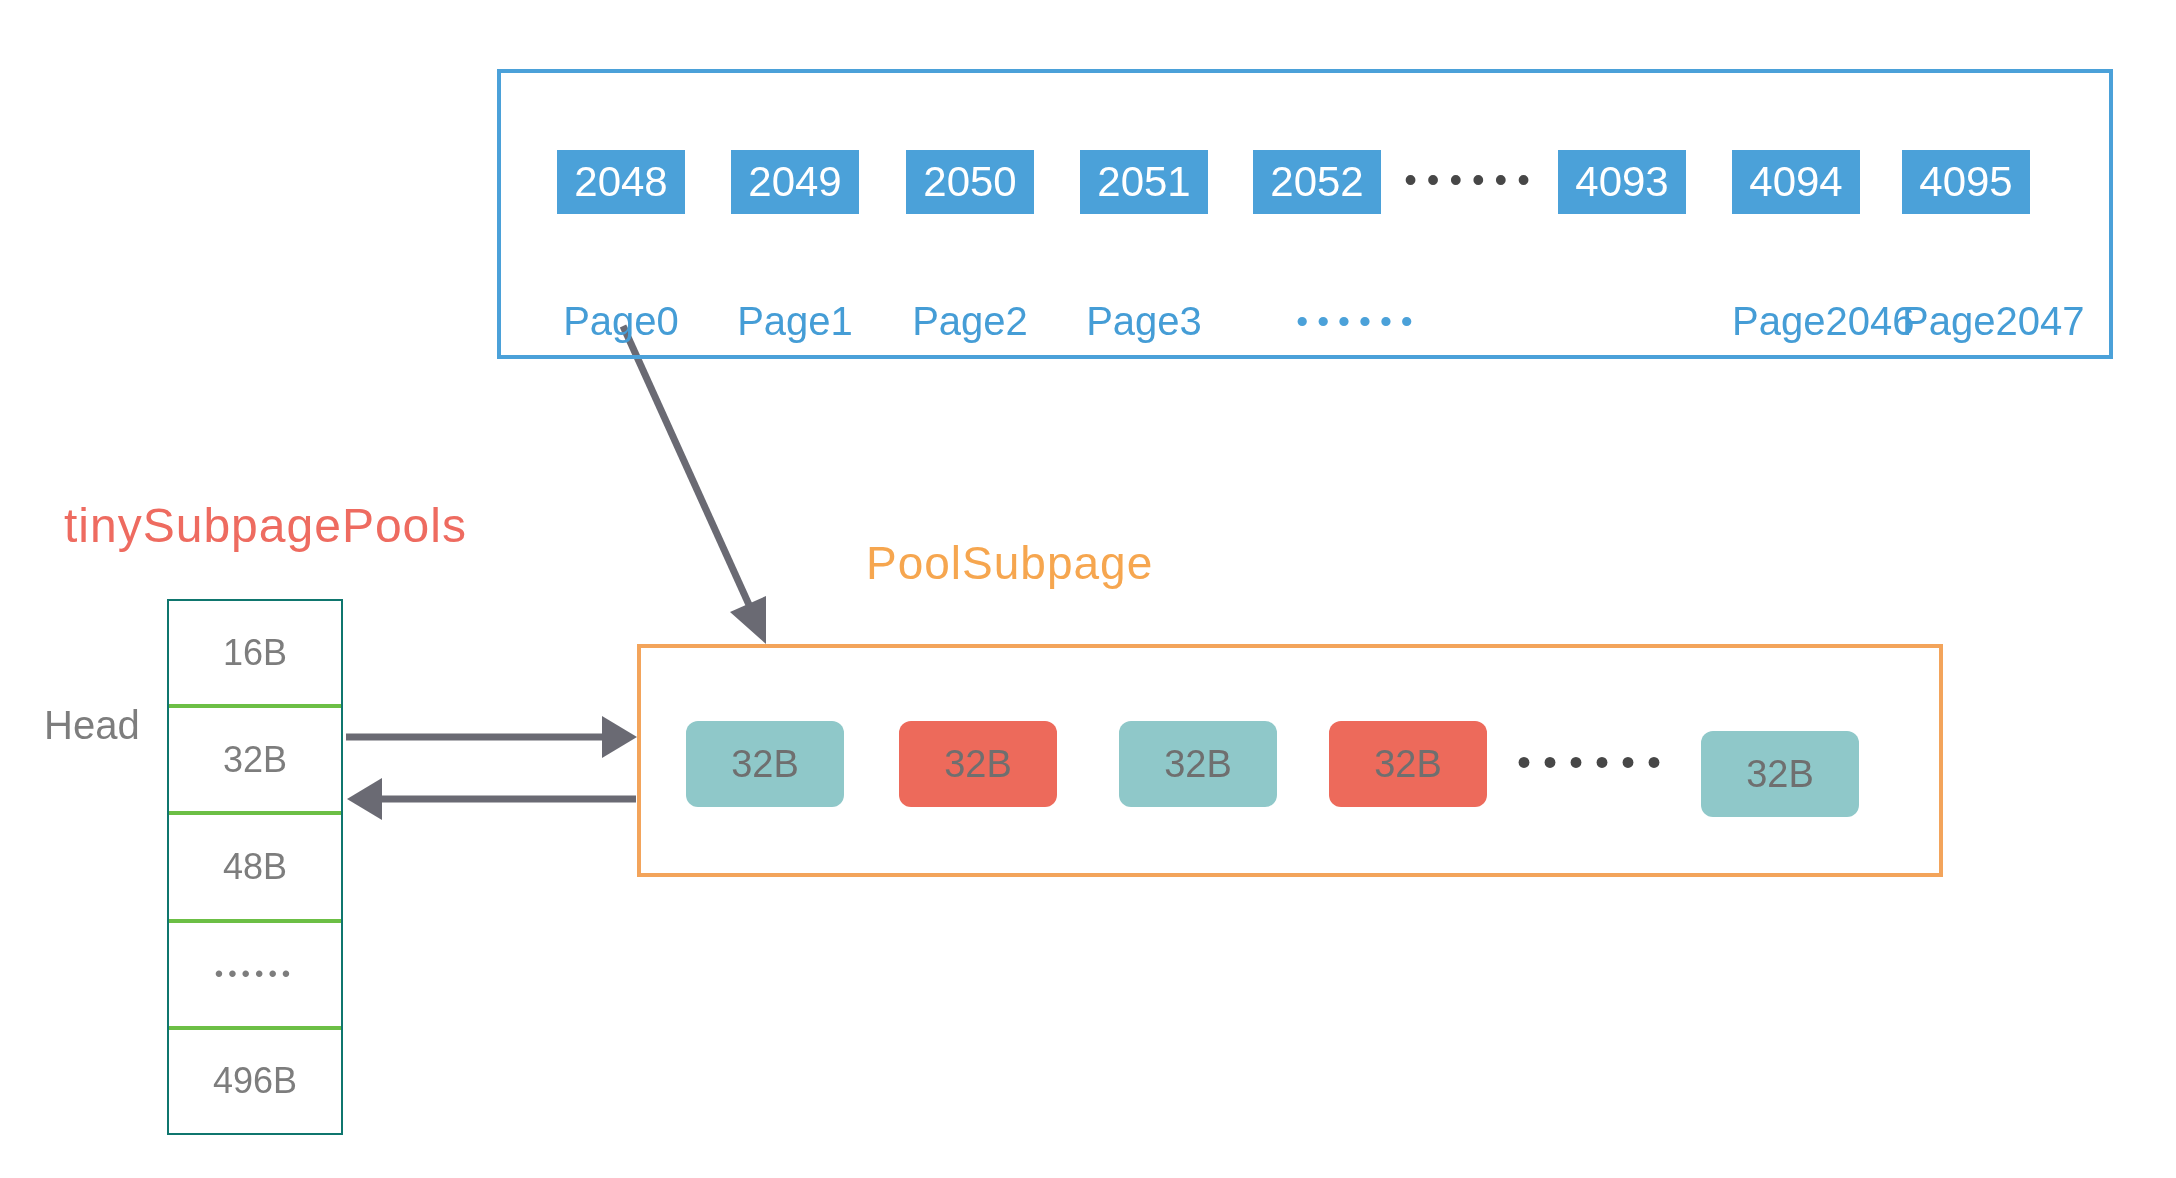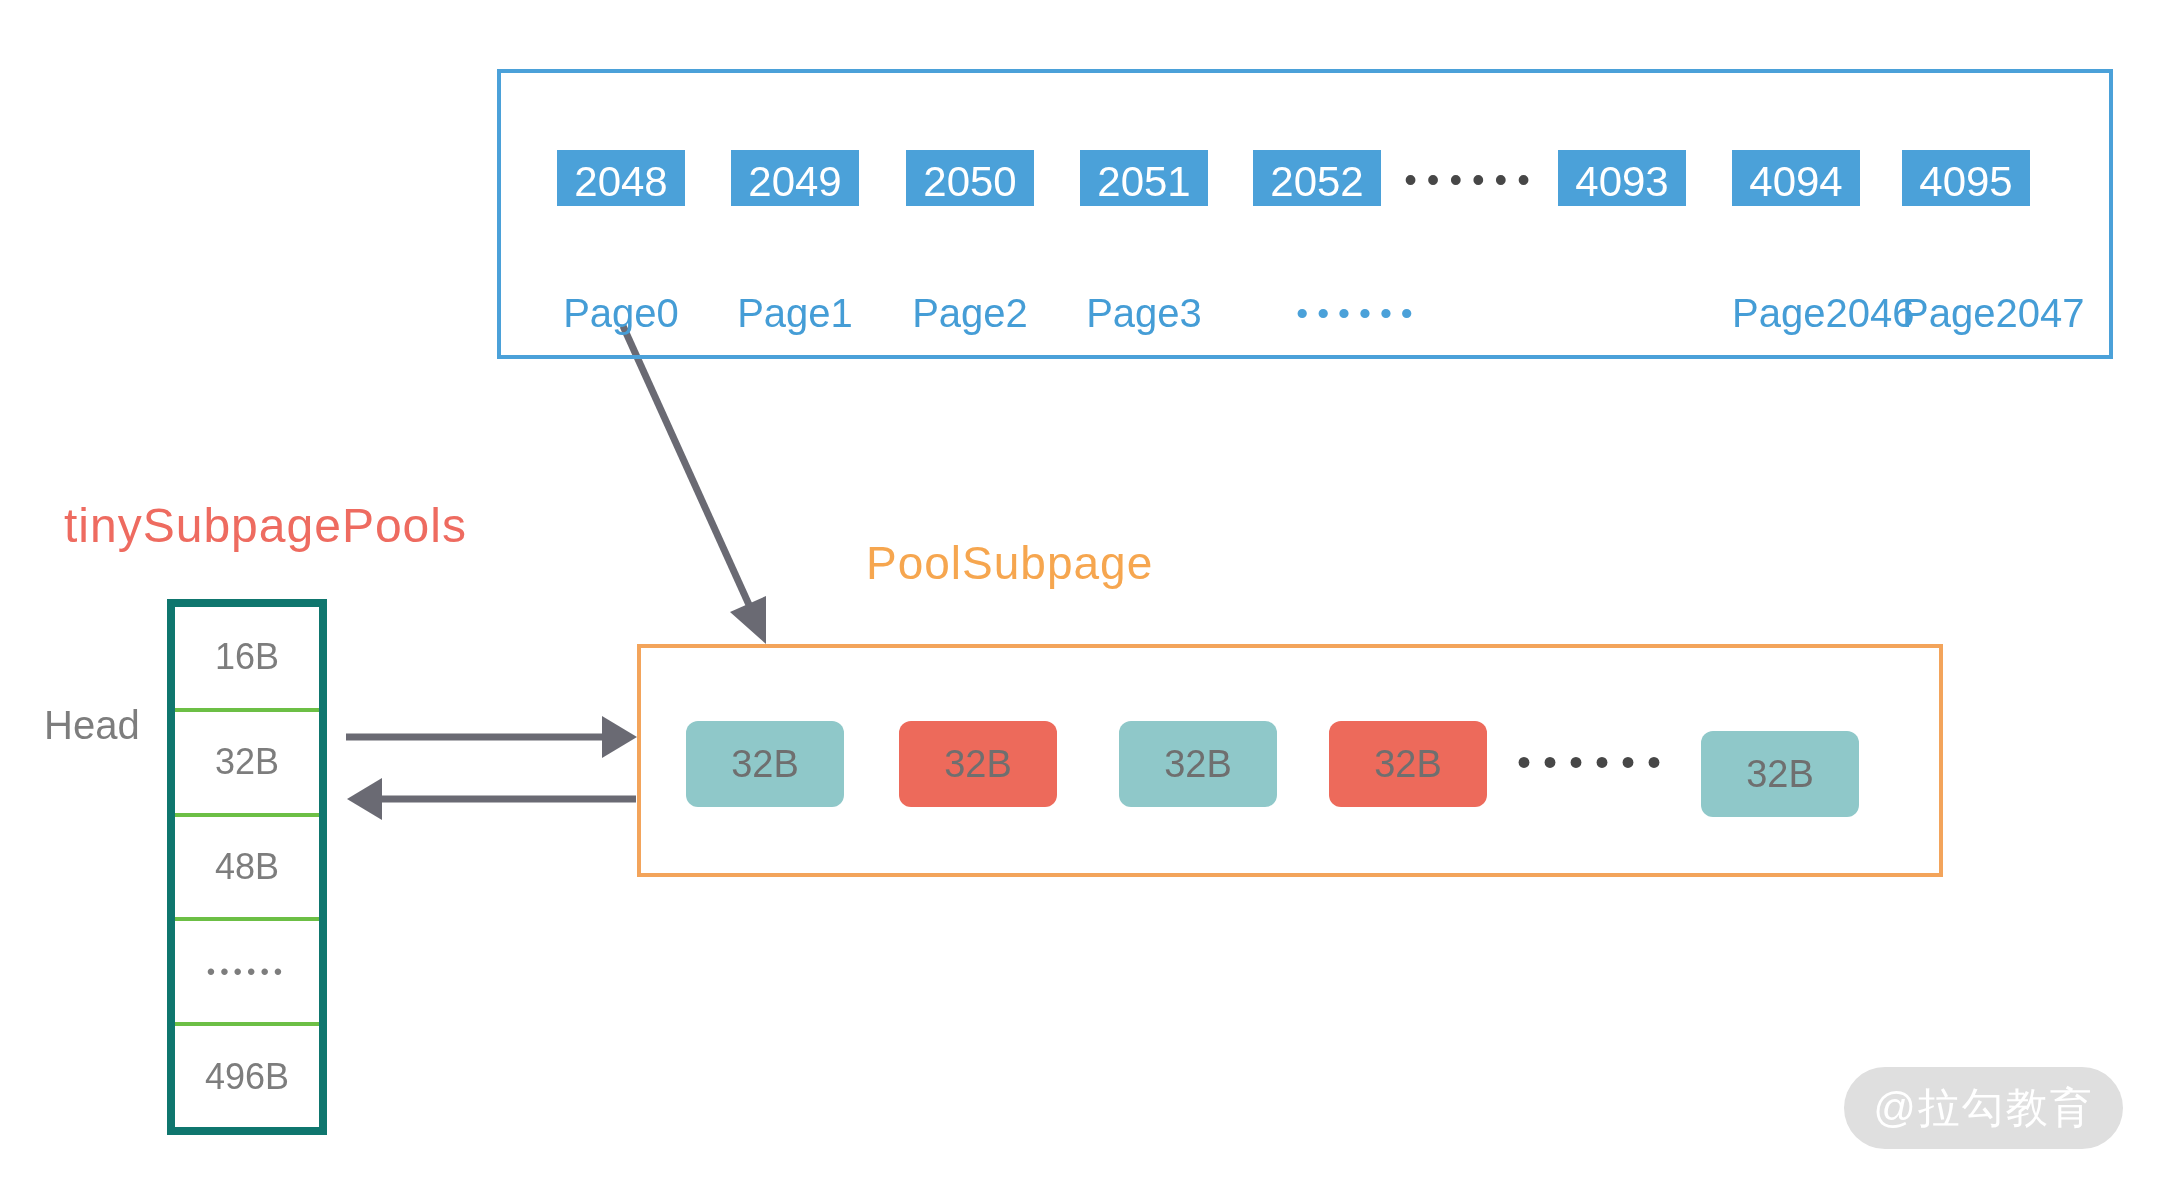--- a/index.html
+++ b/index.html
@@ -16,21 +16,21 @@
   .pc-title{
     position:absolute;left:203px;top:188px;
     font-size:46px;font-weight:500;color:#459DD6;letter-spacing:1px;
   }
   .pc-outline{
     position:absolute;left:497px;top:69px;width:1616px;height:290px;
     border:4px solid #4BA1D9;background:transparent;
   }
   .chunk-col{position:absolute;top:150px;width:128px;text-align:center;}
   .pbox{
-    width:128px;height:56px;background:#4BA1D9;color:#ffffff;
+    width:128px;height:64px;background:#4BA1D9;color:#ffffff;
     font-size:42px;line-height:64px;text-align:center;
   }
   .pbox-dots{
     width:160px;height:64px;line-height:60px;text-align:center;
     color:#474747;font-size:36px;letter-spacing:10px;white-space:nowrap;
   }
   .plabel{
     margin-top:84px;height:46px;line-height:46px;
     color:#459DD6;font-size:40px;white-space:nowrap;
   }
@@ -43,22 +43,22 @@
   
   .tiny-title{
     position:absolute;left:64px;top:498px;
     font-size:48px;font-weight:500;color:#EE6B60;letter-spacing:1px;
   }
   .head-label{
     position:absolute;left:44px;top:703px;
     font-size:40px;color:#7D7D7D;
   }
   .green-table{
-    position:absolute;left:167px;top:599px;width:160px;height:536px;
-    border:8px solid #0f766e;display:flex;flex-direction:column;background:#ffffff;
+    position:absolute;left:167px;top:599px;width:176px;height:536px;
+    border:2px solid #0f766e;display:flex;flex-direction:column;background:#ffffff;
   }
   .grow{
     flex:1;display:flex;align-items:center;justify-content:center;
     color:#7D7D7D;font-size:36px;border-top:4px solid #6CBF45;
   }
   .grow:first-child{border-top:none;}
   .grow.small-dots{font-size:24px;letter-spacing:5px;color:#7D7D7D;}
 
   
   .ps-title{
@@ -161,15 +161,14 @@
 
   <div class="ps-title">PoolSubpage</div>
   <div class="ps-outline"></div>
   <div class="sub-block free s0">32B</div>
   <div class="sub-block allocated s1">32B</div>
   <div class="sub-block free s2">32B</div>
   <div class="sub-block allocated s3">32B</div>
   <div class="ps-dots">••••••</div>
   <div class="sub-block free s4">32B</div>
 
-  <div class="watermark">@拉勾教育</div>
 
 </div>
 
 </body></html>

